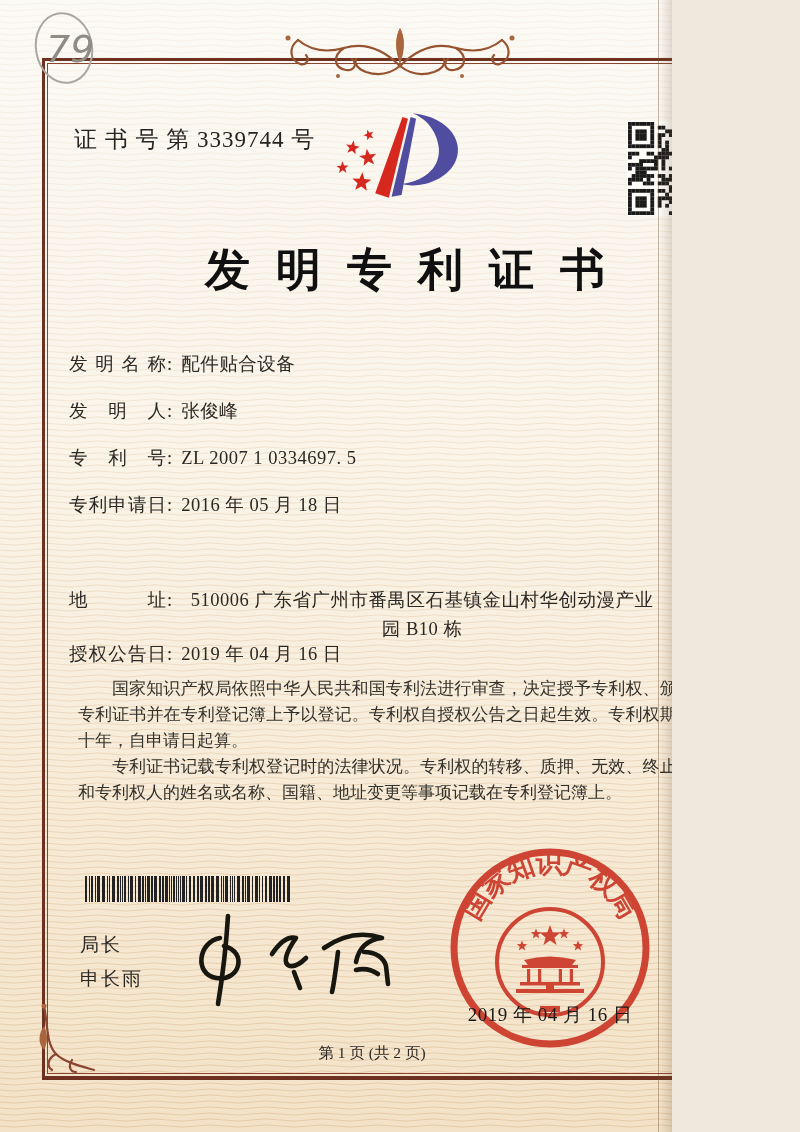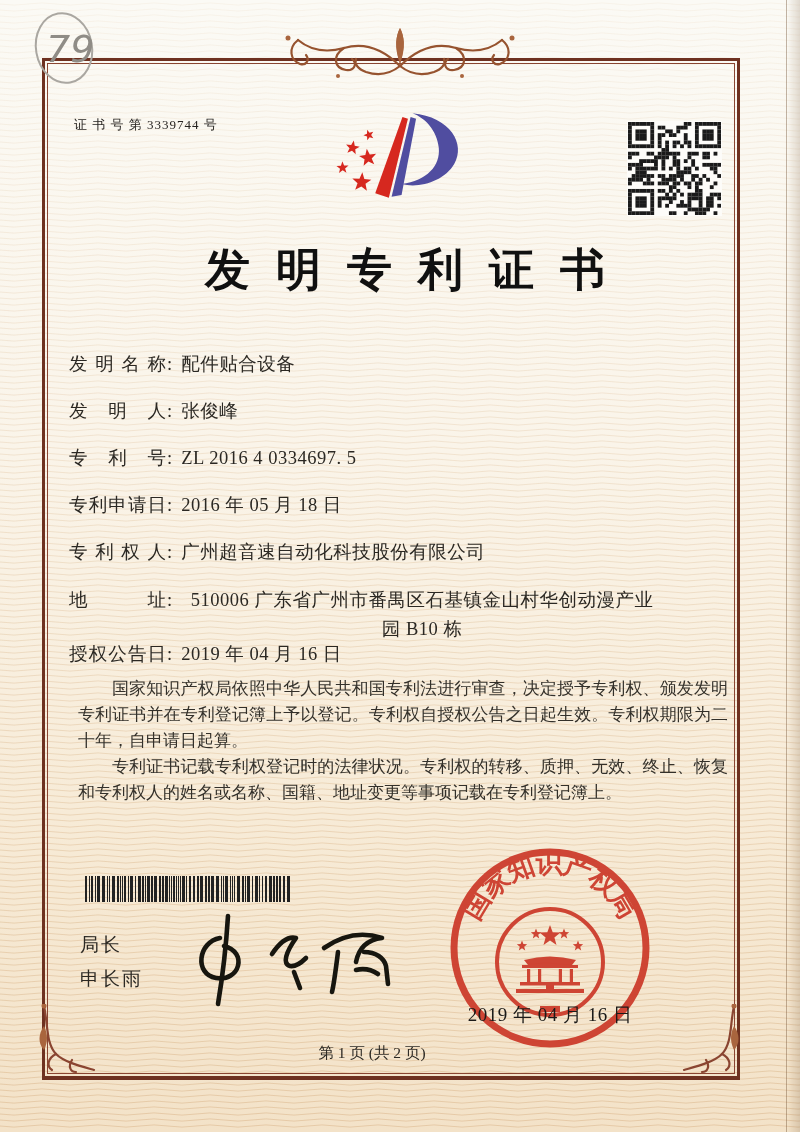--- a/index.html
+++ b/index.html
@@ -1,29 +1,29 @@
 <!DOCTYPE html>
 <html><head>
 <meta charset="utf-8">
 <style>
   html,body{margin:0;padding:0;background:#efe9dd;}
-  .page{position:relative;width:800px;height:1132px;overflow:hidden;
+  .page{position:relative;width:640px;height:1132px;overflow:hidden;
         background:linear-gradient(180deg,#fbfaf5 0%,#faf4e9 40%,#f7ebd7 72%,#f3e2c8 100%);
-        font-family:"Liberation Serif","DejaVu Serif",serif;color:#2b2823;}
+        font-family:"Liberation Serif","DejaVu Serif",serif;color:#2b2823;padding-left:32px;}
   svg{display:block;}
   .abs{position:absolute;}
   #waves{position:absolute;left:0;top:0;z-index:0;}
   .paper-edge{position:absolute;right:0;top:0;bottom:0;width:13px;z-index:8;
         background:linear-gradient(to right,rgba(110,80,50,0) 0%,rgba(110,80,50,.20) 100%);
         border-left:1px solid rgba(110,80,50,.28);}
   .frame{position:absolute;left:42px;top:58px;width:692px;height:1015px;z-index:1;
         border:3px solid #6e3120;border-bottom-width:4px;}
   .frame-inner{position:absolute;left:2px;top:2px;right:2px;bottom:2px;border:1px solid #8a4531;}
   .pencil-mark{left:16px;top:6px;z-index:4;}
-  .cert-no{left:74px;top:116px;font-size:13px;letter-spacing:1px;color:#262320;z-index:3;text-align:center;}
+  .cert-no{left:74px;top:124px;font-size:23px;letter-spacing:1px;color:#262320;z-index:3;text-align:center;}
   .logo{left:325px;top:106px;z-index:3;}
   .qr{left:627px;top:121px;z-index:3;background:#fdfcf9;padding:1px;}
   .title{left:0;top:240px;width:784px;text-align:center;font-size:45px;font-weight:700;
         letter-spacing:26px;padding-left:26px;color:#101010;z-index:3;}
   .field-row{position:absolute;left:69px;width:660px;font-size:18.5px;z-index:3;line-height:29px;}
   .flabel{display:inline-block;width:97px;text-align:justify;text-align-last:justify;vertical-align:top;}
   .fcolon{margin:0 9px 0 1px;vertical-align:top;}
   .fvalue{letter-spacing:.5px;vertical-align:top;}
   .fvalue-block{display:inline-block;width:482px;text-align:center;}
   .fgroup2{position:absolute;left:369px;top:0;}
@@ -609,27 +609,24 @@
 
   <div class="abs title">发明专利证书</div>
 
   <div class="field-row" style="top:350px">
     <span class="flabel">发明名称</span><span class="fcolon">:</span><span class="fvalue">配件贴合设备</span>
   </div>
   <div class="field-row" style="top:397px">
     <span class="flabel">发明人</span><span class="fcolon">:</span><span class="fvalue">张俊峰</span>
   </div>
   <div class="field-row" style="top:444px">
-    <span class="flabel">专利号</span><span class="fcolon">:</span><span class="fvalue">ZL 2016 4 0334697. 5</span>
+    <span class="flabel">专利号</span><span class="fcolon">:</span><span class="fvalue">ZL 2007 1 0334697. 5</span>
   </div>
   <div class="field-row" style="top:491px">
     <span class="flabel">专利申请日</span><span class="fcolon">:</span><span class="fvalue">2016 年 05 月 18 日</span>
-  </div>
-  <div class="field-row" style="top:538px">
-    <span class="flabel">专利权人</span><span class="fcolon">:</span><span class="fvalue">广州超音速自动化科技股份有限公司</span>
   </div>
   <div class="field-row" style="top:586px">
     <span class="flabel">地址</span><span class="fcolon">:</span><span class="fvalue fvalue-block"><span>510006 广东省广州市番禺区石基镇金山村华创动漫产业</span><br><span>园 B10 栋</span></span>
   </div>
   <div class="field-row" style="top:640px">
     <span class="flabel">授权公告日</span><span class="fcolon">:</span><span class="fvalue">2019 年 04 月 16 日</span>
   </div>
 
   <div class="abs paragraphs">
     <p>国家知识产权局依照中华人民共和国专利法进行审查，决定授予专利权、颁发发明专利证书并在专利登记簿上予以登记。专利权自授权公告之日起生效。专利权期限为二十年，自申请日起算。</p>

